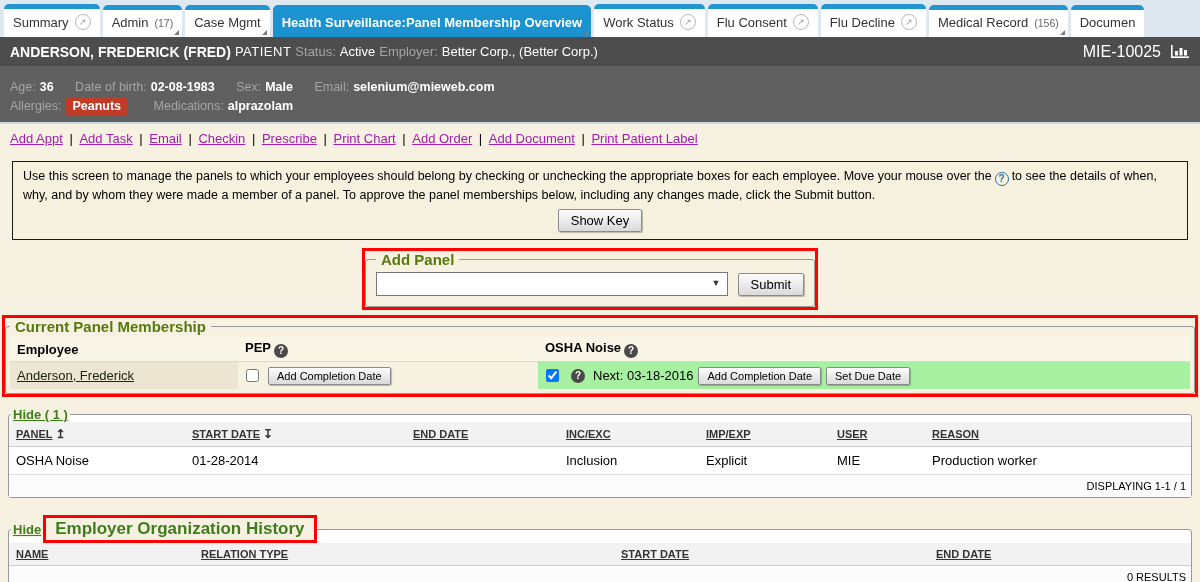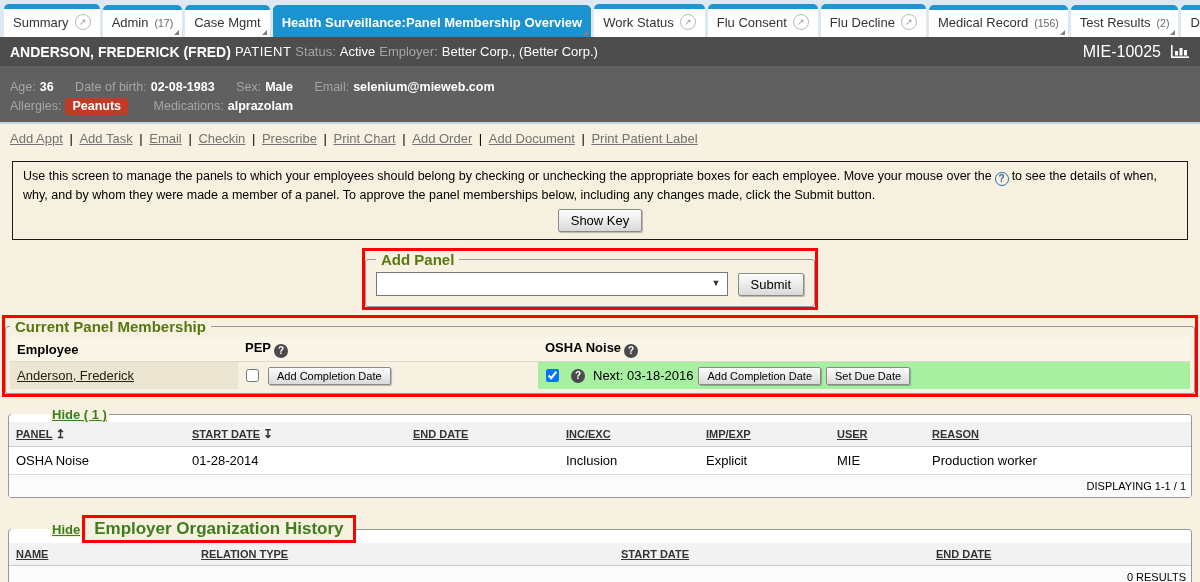--- a/index.html
+++ b/index.html
@@ -62,21 +62,21 @@
   }
   .demo .pair { margin-right:18px; }
   .demo .val { font-weight:bold; }
   .badge-allergy {
     background:#c23b27; color:#fff; font-weight:bold;
     border-radius:3px; padding:1px 7px 2px 7px; margin-right:4px;
   }
   
   .actionbar { padding:7px 10px 8px 10px; font-size:13px; }
   .action-item:not(:last-child)::after { content:" | "; padding:0 3px; color:#000; }
-  .action-item a { color:#737373; text-decoration:underline; cursor:pointer; }
+  .action-item a { color:#a21caf; text-decoration:underline; cursor:pointer; }
   
   .instruction {
     margin:7px 12px 6px 12px;
     border:1px solid #1a1a1a; background:#f6f1de;
     padding:5px 10px 7px 10px;
     font-size:12.5px; line-height:1.45;
   }
   .qblue {
     display:inline-flex; width:14px; height:14px; border-radius:50%;
     border:1px solid #2a6fb0; color:#2a6fb0;
@@ -131,21 +131,21 @@
     background:#4a4a4a; color:#fff; font-size:10px; font-weight:bold;
     align-items:center; justify-content:center;
     vertical-align:-2px; margin:0 3px; cursor:help;
   }
   .qdark::before { content:"?"; }
   input[type=checkbox] { width:13px; height:13px; vertical-align:-2px; margin:0 4px 0 1px; cursor:pointer; }
   .cellflex { display:flex; align-items:center; gap:5px; }
   
   .hist-fs { margin:10px 8px 0 8px; background:#fff; padding:0; }
   .hist-fs legend { display:flex; align-items:center; margin-left:2px; padding:0; }
-  .hide-link { color:#3e7d1c; font-weight:bold; font-size:13px; text-decoration:underline; cursor:pointer; background:#f7f1e1; padding:0 2px;margin-left:39px; }
+  .hide-link { color:#3e7d1c; font-weight:bold; font-size:13px; text-decoration:underline; cursor:pointer; background:#f7f1e1; padding:0 2px; }
   .red-title {
     border:3px solid #ff0000; background:#f7f1e1;
     color:#3e7d1c; font-size:17px; font-weight:bold;
     padding:1px 9px; white-space:nowrap;
   }
   .hist-table th {
     background:#f2f2f2; font-size:11px; font-weight:bold; color:#333;
     text-align:left; padding:5px 7px; border-bottom:1px solid #ccc; cursor:pointer;
   }
   .hist-table th .hlabel { text-decoration:underline; }
@@ -185,24 +185,20 @@
     <span>Flu Consent</span>
     <span class="popout"></span>
   </div>
   <div class="tab">
     <span>Flu Decline</span>
     <span class="popout"></span>
   </div>
   <div class="tab has-menu">
     <span>Medical Record</span>
     <span class="count">(156)</span>
-  </div>
-  <div class="tab has-menu">
-    <span>Test Results</span>
-    <span class="count">(2)</span>
   </div>
   <div class="tab truncated">
     <span>Documen</span>
   </div>
 
 </div>
 
 <div class="banner">
   <span class="p-name">ANDERSON, FREDERICK (FRED)</span>
   <span class="p-type">PATIENT</span>

